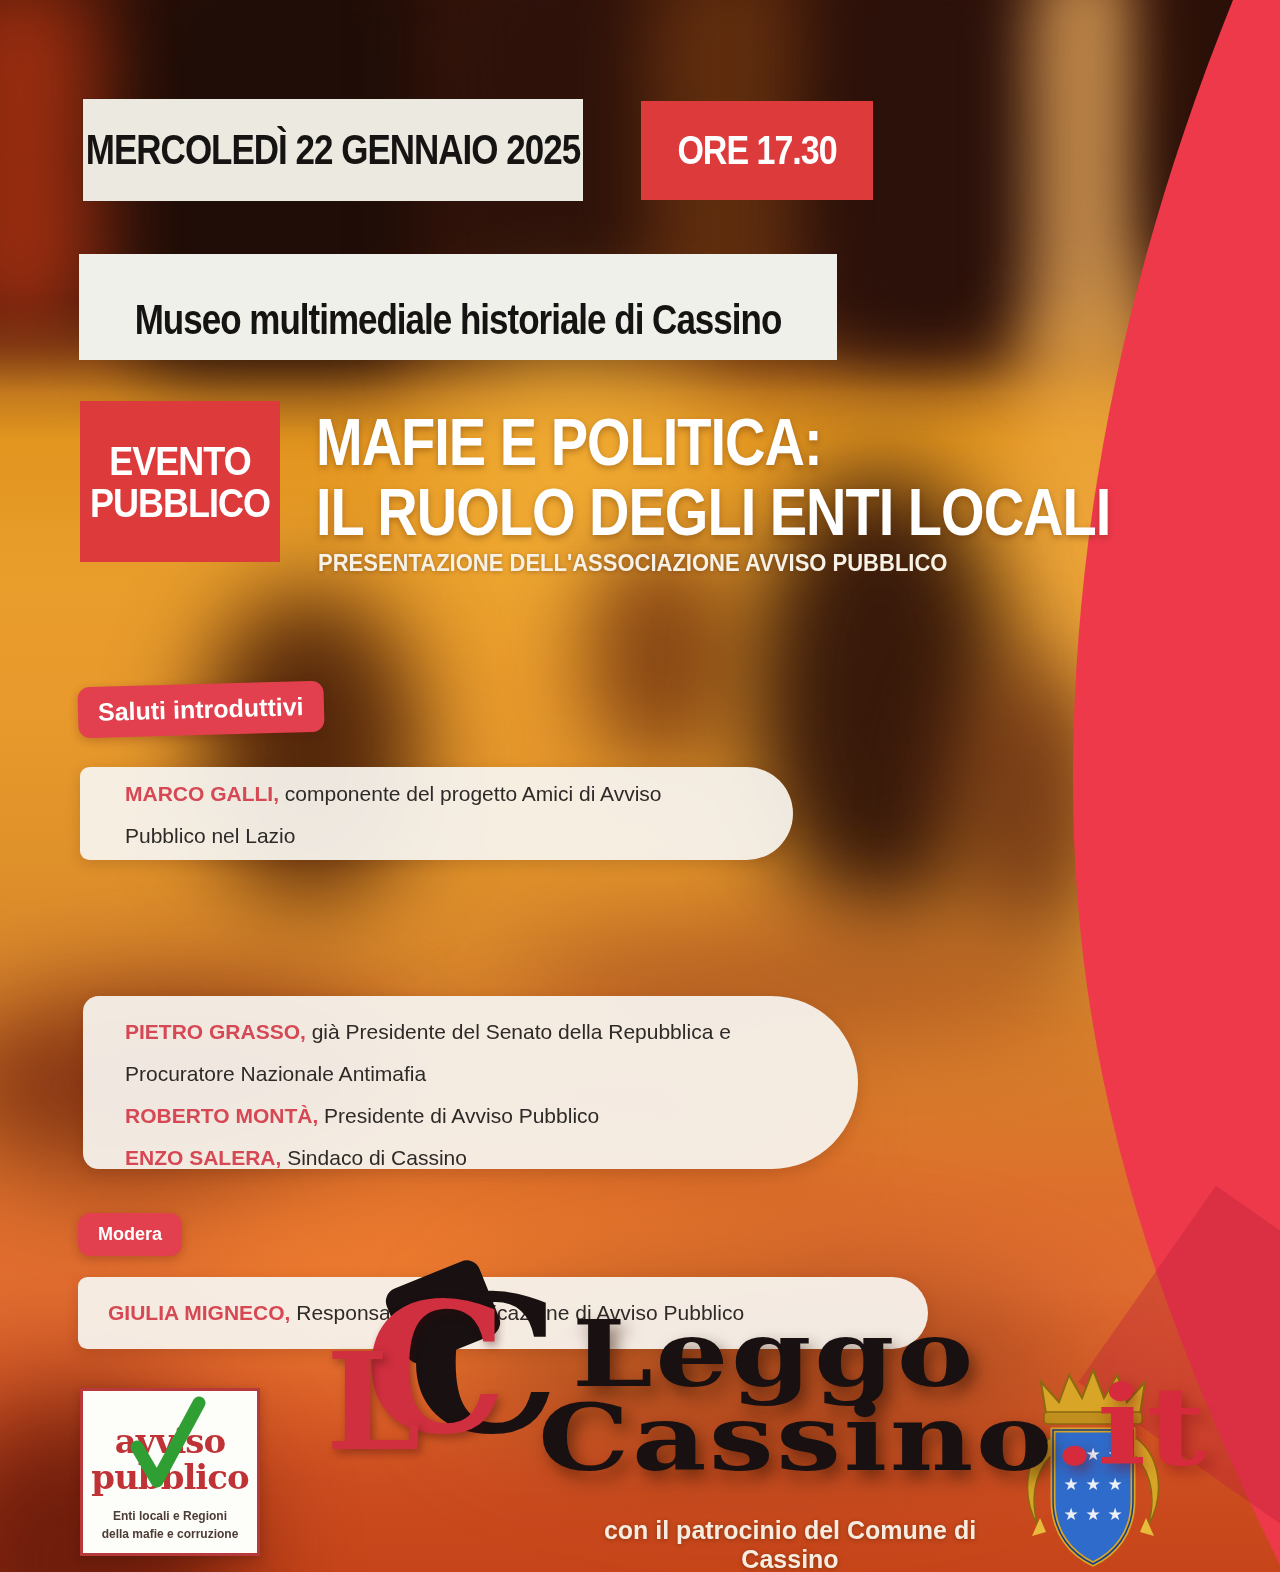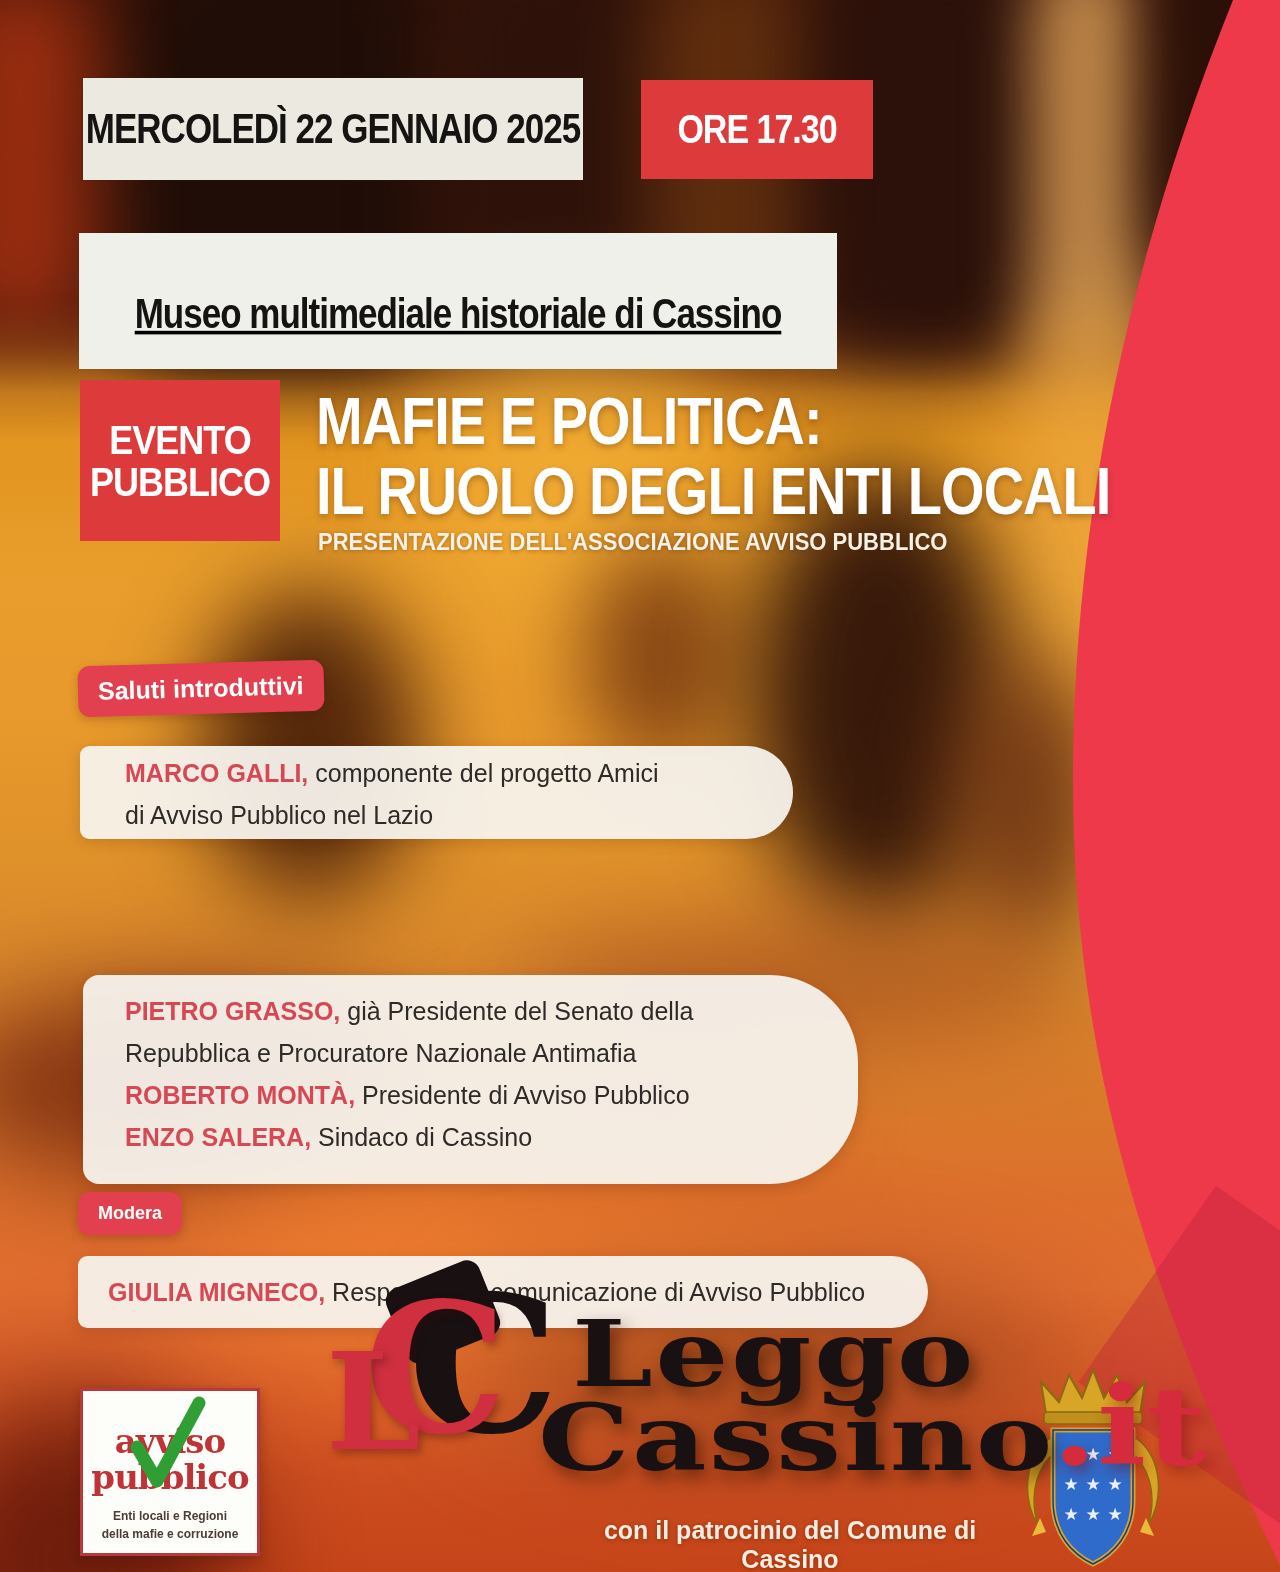--- a/index.html
+++ b/index.html
@@ -42,53 +42,53 @@
   .b1{left:-80px;top:1400px;width:320px;height:320px;background:#6f1d0c;filter:blur(55px);}
   .b2{left:180px;top:1150px;width:640px;height:230px;background:#ef7e2f;filter:blur(60px);opacity:.75;}
   .b3{left:470px;top:1280px;width:600px;height:170px;background:#8a3a16;filter:blur(60px);opacity:.6;}
 
   
   .blob{position:absolute;inset:0;z-index:1;pointer-events:none;}
   .blob-shadow{position:absolute;left:1120px;top:1250px;width:300px;height:240px;background:#bf2238;
     opacity:.4;transform:rotate(35deg);z-index:1;}
 
   
-  .content{position:absolute;inset:0;z-index:2;}
+  .content{position:absolute;inset:0;z-index:2;margin-top:21px;}
   .cond{display:inline-block;transform:scaleY(1.2);transform-origin:center;letter-spacing:-1px;font-weight:700;white-space:nowrap;}
   .box{position:absolute;display:flex;align-items:center;justify-content:center;}
   .date-box{left:83px;top:78px;width:500px;height:102px;background:var(--cream);box-shadow:0 0 0 1px rgba(40,30,20,.2);}
   .date-box span{font-size:35px;color:var(--ink);}
   .time-box{left:641px;top:80px;width:232px;height:99px;background:var(--accent-red);}
   .time-box span{font-size:34px;color:#fff;}
-  .venue-box{left:79px;top:233px;width:758px;height:136px;background:var(--paper);padding-top:26px;text-decoration:underline;}
+  .venue-box{left:79px;top:233px;width:758px;height:106px;background:var(--paper);padding-top:26px;}
   .venue-box span{font-size:35px;color:var(--ink);}
   .evento-box{left:80px;top:380px;width:200px;height:161px;background:var(--accent-red);flex-direction:column;}
   .evento-box span{font-size:36px;color:#fff;transform:scaleY(1.15);}
   .title-l1{position:absolute;left:316px;top:382px;font-size:56px;font-weight:700;color:#fff;
     transform:scaleY(1.2);transform-origin:top left;letter-spacing:-1px;white-space:nowrap;
     text-shadow:0 2px 6px rgba(90,40,0,.35);}
   .title-l2{position:absolute;left:316px;top:452px;font-size:56px;font-weight:700;color:#fff;
     transform:scaleY(1.2);transform-origin:top left;letter-spacing:-1px;white-space:nowrap;
     text-shadow:0 2px 6px rgba(90,40,0,.35);}
   .subtitle{position:absolute;left:318px;top:528px;font-size:22px;font-weight:700;color:#f7f1e6;
     transform:scaleY(1.1);transform-origin:top left;letter-spacing:0;white-space:nowrap;
     text-shadow:0 1px 4px rgba(90,40,0,.4);}
 
   .sec-label{position:absolute;display:inline-block;background:var(--pill-red);color:#fff;
     font-weight:700;font-size:25px;padding:11px 20px;border-radius:12px;white-space:nowrap;
     box-shadow:0 3px 10px rgba(80,20,10,.25);}
   .lbl-saluti{left:78px;top:663px;transform:rotate(-1.6deg);}
   .lbl-interventi{left:78px;top:900px;font-size:27px;}
   .lbl-modera{left:78px;top:1192px;font-size:18px;}
 
-  .pill{position:absolute;background:rgba(246,243,237,.94);color:#2e2a28;font-size:25px;line-height:42px;
+  .pill{position:absolute;background:rgba(246,243,237,.94);color:#2e2a28;font-size:21px;line-height:42px;
     box-shadow:0 4px 14px rgba(80,30,10,.18);}
   .pill b{color:var(--name-red);font-weight:700;}
   .pill-marco{left:80px;top:746px;width:713px;height:93px;border-radius:10px 50px 50px 10px;padding:6px 120px 0 45px;}
-  .pill-speakers{left:83px;top:975px;width:775px;height:209px;border-radius:16px 88px 88px 16px;padding:15px 110px 0 42px;}
+  .pill-speakers{left:83px;top:975px;width:775px;height:173px;border-radius:16px 88px 88px 16px;padding:15px 110px 0 42px;}
   .pill-giulia{left:78px;top:1256px;width:850px;height:72px;border-radius:10px 38px 38px 10px;
     padding:0 30px 0 30px;display:flex;align-items:center;white-space:nowrap;}
   .spk{display:block;}
 
   
   .coat{position:absolute;left:1018px;top:1368px;width:150px;height:200px;z-index:3;}
 
   
   .wm{position:absolute;inset:0;z-index:4;pointer-events:none;font-family:"DejaVu Serif",serif;}
   .wm-word{position:absolute;font-weight:700;color:var(--wm-black);line-height:1;

